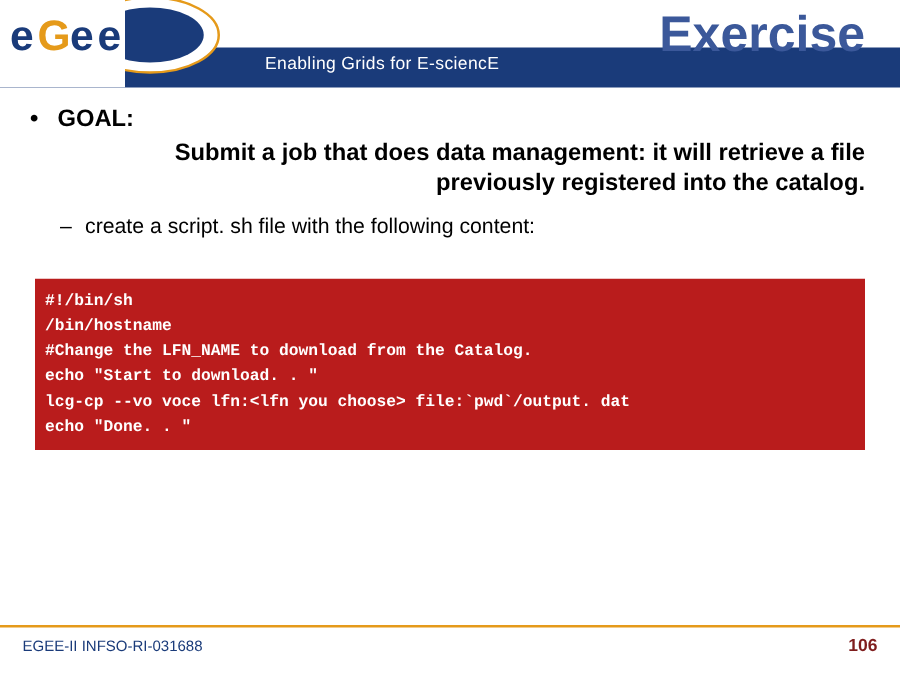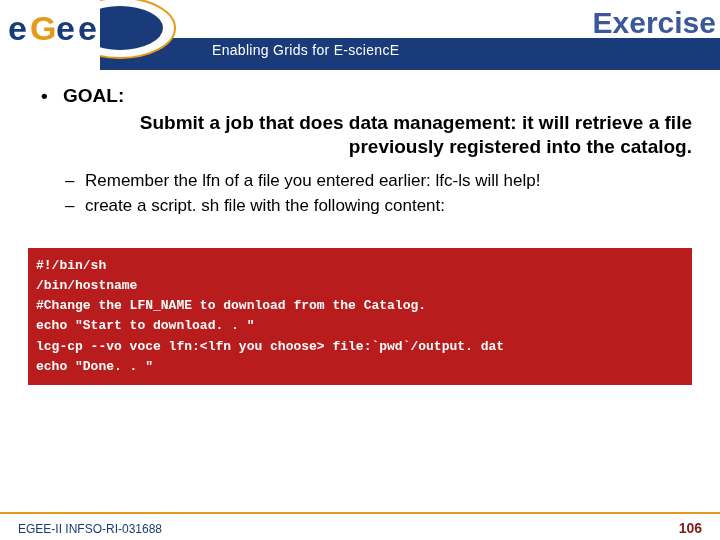--- a/index.html
+++ b/index.html
@@ -20,22 +20,22 @@
     position: absolute;
     top: 38px;
     left: 0;
     right: 0;
     height: 32px;
     background: #1a3b7a;
   }
   .slide-title {
     position: absolute;
     top: 6px;
-    right: 4px;
-    font-size: 30px;
+    right: 28px;
+    font-size: 40px;
     font-weight: bold;
     color: #3b589a;
     font-family: Arial, sans-serif;
   }
   .logo-wrap {
     position: absolute;
     top: 0;
     left: 0;
     width: 200px;
     height: 70px;
@@ -44,21 +44,21 @@
   .logo-wrap svg { display: block; }
   .tagline {
     position: absolute;
     top: 42px;
     left: 212px;
     font-size: 14px;
     color: #fff;
     letter-spacing: 0.3px;
   }
   .content {
-    padding: 14px 28px 0 37px;
+    padding: 14px 28px 0 20px;
   }
   .b1 {
     list-style: none;
   }
   .b1 > li {
     position: relative;
     padding-left: 26px;
     margin-bottom: 2px;
     font-size: 19px;
     font-weight: bold;
@@ -106,21 +106,21 @@
     padding: 8px 8px;
     line-height: 1.55;
     white-space: pre;
   }
   .footer {
     position: absolute;
     bottom: 0;
     left: 0;
     right: 0;
     border-top: 2px solid #e59a1a;
-    height: 28px;
+    height: 40px;
   }
   .footer-left {
     position: absolute;
     left: 18px;
     top: 8px;
     font-size: 12px;
     color: #1a3b7a;
   }
   .footer-right {
     position: absolute;
@@ -150,21 +150,20 @@
   </div>
   <div class="tagline">Enabling Grids for E-sciencE</div>
 </div>
 
 <div class="content">
   <ul class="b1">
     <li>GOAL:</li>
     <li class="no-bullet">Submit a job that does data management: it will retrieve a file previously registered into the catalog.</li>
   </ul>
   <ul class="b2">
-    <li>Remember the lfn of a file you entered earlier: lfc-ls will help!</li>
     <li>create a script. sh file with the following content:</li>
   </ul>
 </div>
 
 <div class="code-block"><span>#!/bin/sh</span>
 <span>/bin/hostname</span>
 <span>#Change the LFN_NAME to download from the Catalog.</span>
 <span>echo "Start to download. . "</span>
 <span>lcg-cp --vo voce lfn:&lt;lfn you choose&gt; file:`pwd`/output. dat</span>
 <span>echo "Done. . "</span></div>

